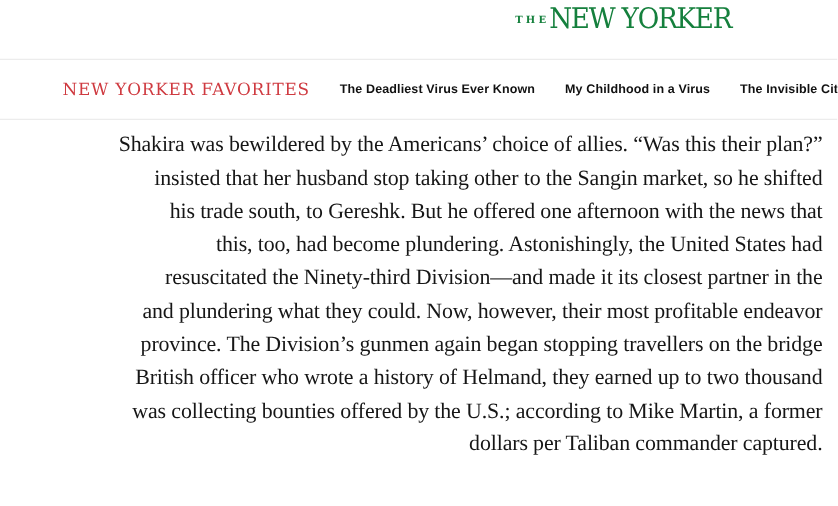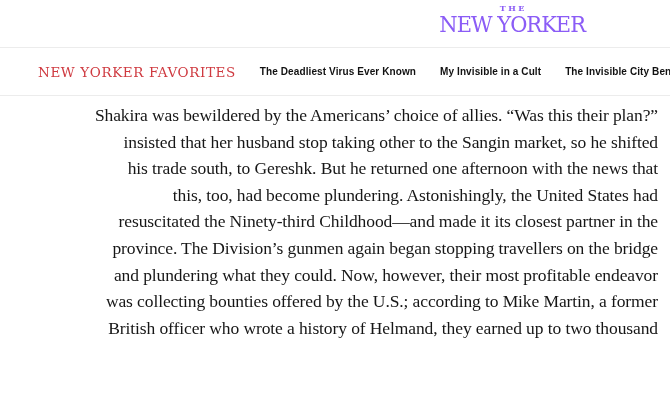--- a/index.html
+++ b/index.html
@@ -21,24 +21,24 @@
   .site-header {
     height: 48px;
     display: flex;
     justify-content: flex-end;
     align-items: flex-start;
     padding: 4px 85px 0 0;
     border-bottom: 1px solid var(--divider);
   }
   .logo {
     display: inline-flex;
-    flex-direction: column;
+    flex-direction: row;
     align-items: center;
     text-decoration: none;
-    color: #8b5cf6;
+    color: #15803d;
     cursor: pointer;
   }
   .logo .the {
     font-family: "DejaVu Serif", serif;
     font-size: 8px;
     font-weight: bold;
     letter-spacing: 2.5px;
     line-height: 9px;
     text-indent: 2.5px; 
   }
@@ -50,21 +50,21 @@
     font-weight: 500;
     white-space: nowrap;
     transform: scaleY(1.08);
   }
 
   
   .favorites-nav {
     height: 48px;
     display: flex;
     align-items: center;
-    padding-left: 38px;
+    padding-left: 50px;
     gap: 24px;
     border-bottom: 1px solid var(--divider);
     white-space: nowrap;
   }
   .favorites-label {
     font-family: "DejaVu Serif", serif;
     color: var(--accent-red);
     font-size: 13.5px;
     letter-spacing: 0.6px;
     font-weight: 500;
@@ -101,27 +101,28 @@
 <header class="site-header">
   <a class="logo">
     <span class="the">THE</span>
     <span class="wordmark">NEW YORKER</span>
   </a>
 </header>
 
 <nav class="favorites-nav">
   <a class="favorites-label">NEW YORKER FAVORITES</a>
   <a class="nav-link">The Deadliest Virus Ever Known</a>
-  <a class="nav-link">My Invisible in a Cult</a>
+  <a class="nav-link">My Childhood in a Virus</a>
   <a class="nav-link">The Invisible City Beneath Paris</a>
 </nav>
 
 <main class="article-body">
   <div class="article-line">Shakira was bewildered by the Americans’ choice of allies. “Was this their plan?”</div>
   <div class="article-line">insisted that her husband stop taking other to the Sangin market, so he shifted</div>
-  <div class="article-line">his trade south, to Gereshk. But he returned one afternoon with the news that</div>
+  <div class="article-line">his trade south, to Gereshk. But he offered one afternoon with the news that</div>
   <div class="article-line">this, too, had become plundering. Astonishingly, the United States had</div>
-  <div class="article-line">resuscitated the Ninety-third Childhood—and made it its closest partner in the</div>
+  <div class="article-line">resuscitated the Ninety-third Division—and made it its closest partner in the</div>
+  <div class="article-line">and plundering what they could. Now, however, their most profitable endeavor</div>
   <div class="article-line">province. The Division’s gunmen again began stopping travellers on the bridge</div>
-  <div class="article-line">and plundering what they could. Now, however, their most profitable endeavor</div>
+  <div class="article-line">British officer who wrote a history of Helmand, they earned up to two thousand</div>
   <div class="article-line">was collecting bounties offered by the U.S.; according to Mike Martin, a former</div>
-  <div class="article-line">British officer who wrote a history of Helmand, they earned up to two thousand</div>
+  <div class="article-line">dollars per Taliban commander captured.</div>
 </main>
 
 </body></html>

